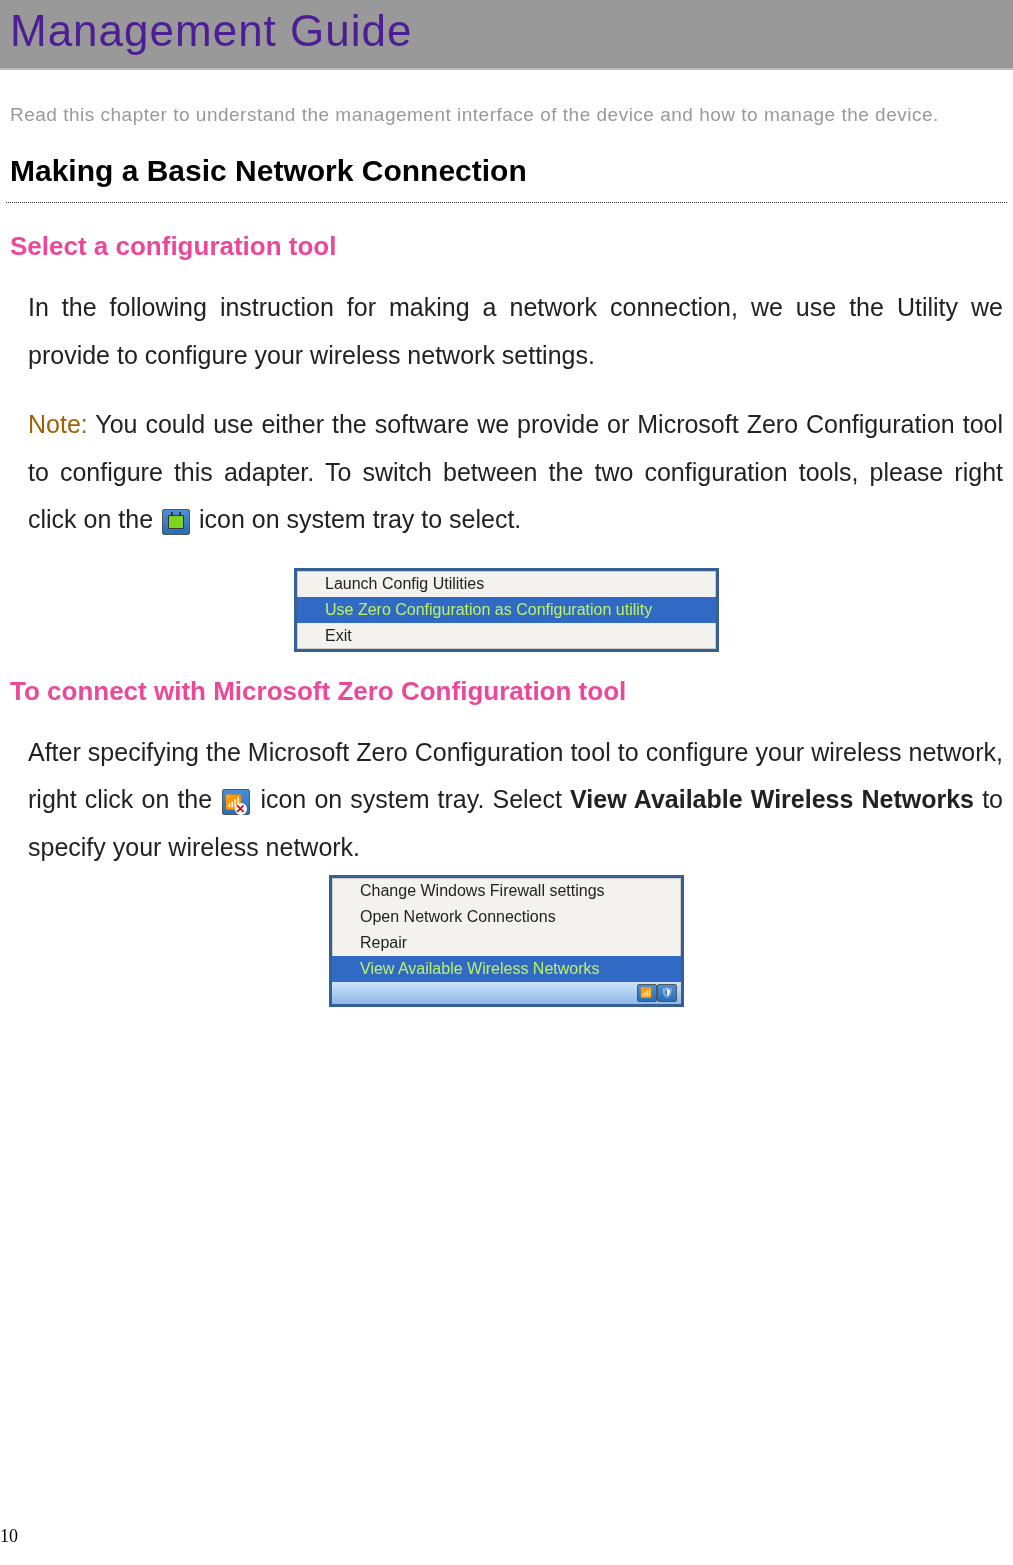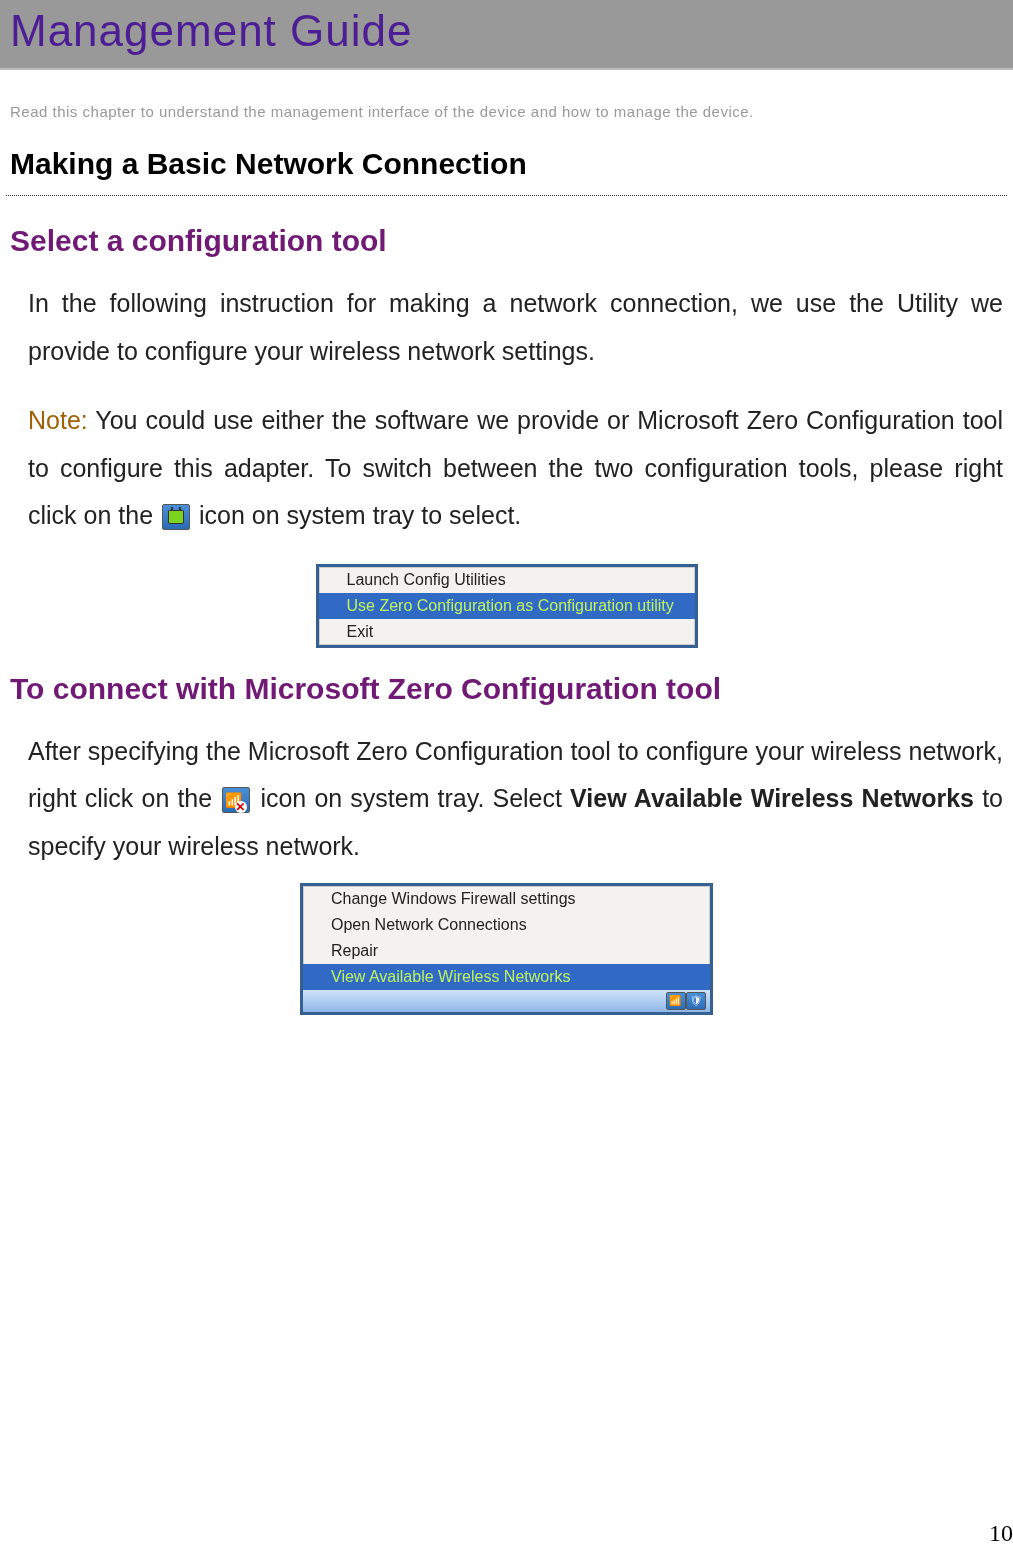--- a/index.html
+++ b/index.html
@@ -19,42 +19,42 @@
       background: #999999;
       color: #4c1d95;
       font-size: 44px;
       font-weight: normal;
       padding: 6px 10px 12px 10px;
       letter-spacing: 1px;
       border-bottom: 2px solid #bbb;
     }
     .intro {
       color: #999999;
-      font-size: 15px;
+      font-size: 19px;
       padding: 28px 10px 0 10px;
       line-height: 1.8;
       letter-spacing: 0.5px;
     }
     .h2-section {
       font-family: Arial, sans-serif;
       font-size: 30px;
       font-weight: bold;
       color: #000;
       padding: 22px 10px 12px 10px;
     }
     .dotted-rule {
       border: none;
       border-top: 1px dotted #333;
       margin: 2px 6px 0 6px;
     }
     .h3-section {
       font-family: Arial, sans-serif;
-      font-size: 30px;
-      font-weight: bold;
-      color: #701a75;
+      font-size: 26px;
+      font-weight: bold;
+      color: #ec4899;
       padding: 28px 18px 0 10px;
     }
     .body-p {
       font-size: 25px;
       color: #222;
       padding: 22px 10px 0 28px;
       line-height: 1.9;
       text-align: justify;
     }
     .body-p.just {
@@ -128,25 +128,25 @@
     .menu-screenshot {
       margin: 24px auto 0 auto;
       display: block;
       border: 3px solid #376092;
       background: #f4f2ee;
       font-family: Tahoma, sans-serif;
       font-size: 16px;
       box-shadow: 0 0 0 1px #ccc inset;
     }
     .menu-screenshot.first {
-      width: 382px;
+      width: 425px;
     }
     .menu-screenshot.second {
-      width: 413px;
-      margin-top: 13px;
+      width: 355px;
+      margin-top: 4px;
     }
     .menu-item {
       padding: 4px 20px 4px 28px;
       color: #222;
       white-space: nowrap;
       position: relative;
     }
     .menu-item.selected {
       background: #316ac5;
       color: #bef264;
@@ -165,23 +165,23 @@
       font-size: 10px;
       color: #fff;
       text-align: center;
       line-height: 16px;
     }
     .page-number {
       position: absolute;
       bottom: 18px;
       left: 0;
       right: 0;
-      text-align: right;
+      text-align: left;
       font-family: "Times New Roman", serif;
-      font-size: 24px;
+      font-size: 18px;
       color: #000;
     }
   </style>
 </head>
 <body>
 
 <div class="title-banner">
   <span>Management Guide</span>
 </div>
 

